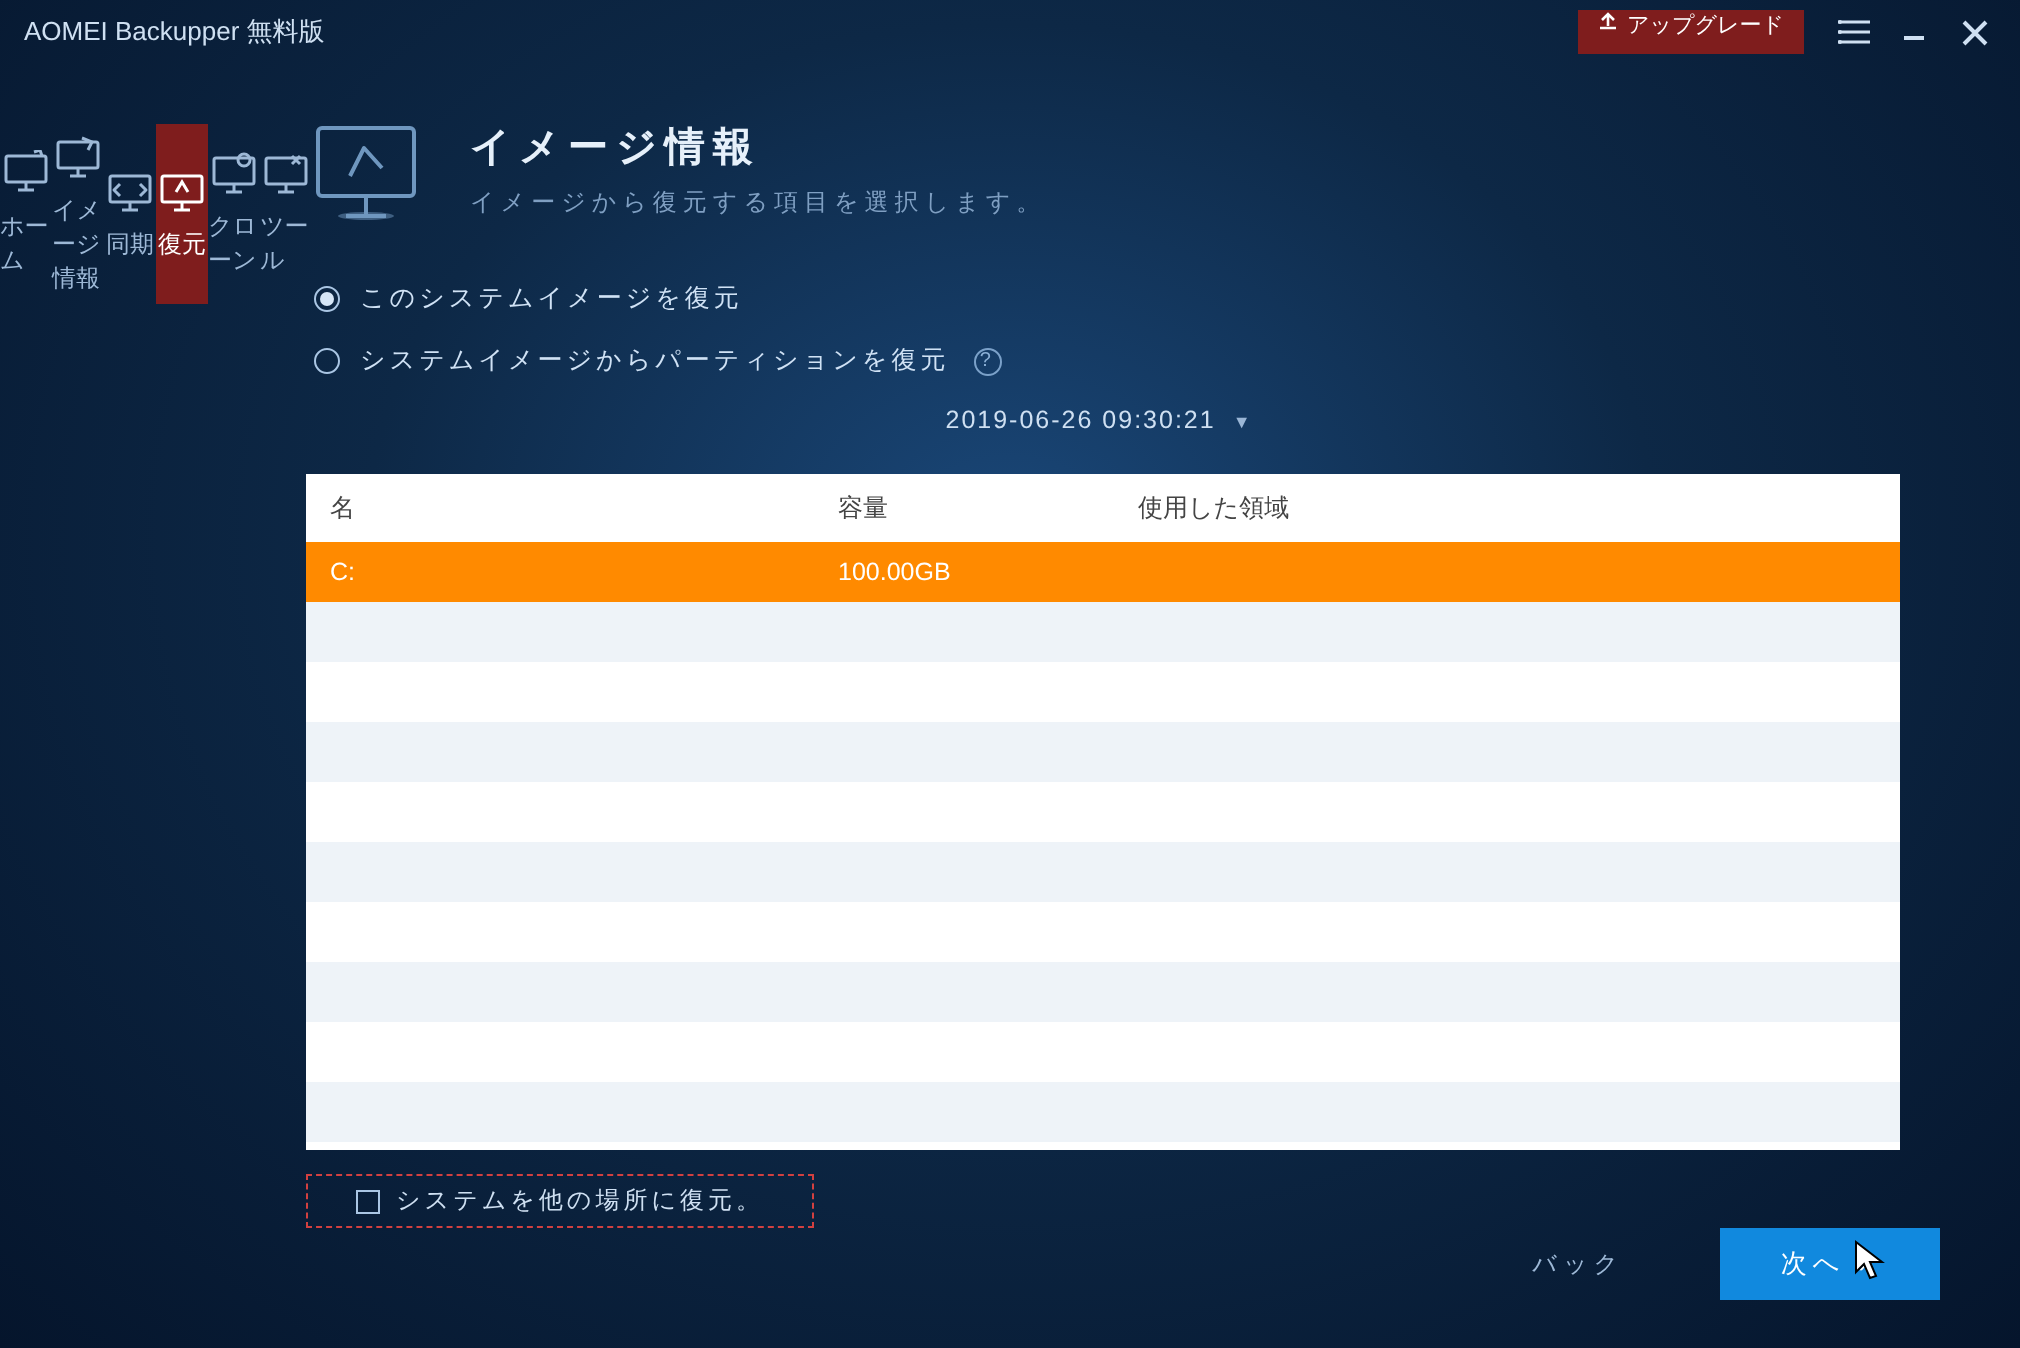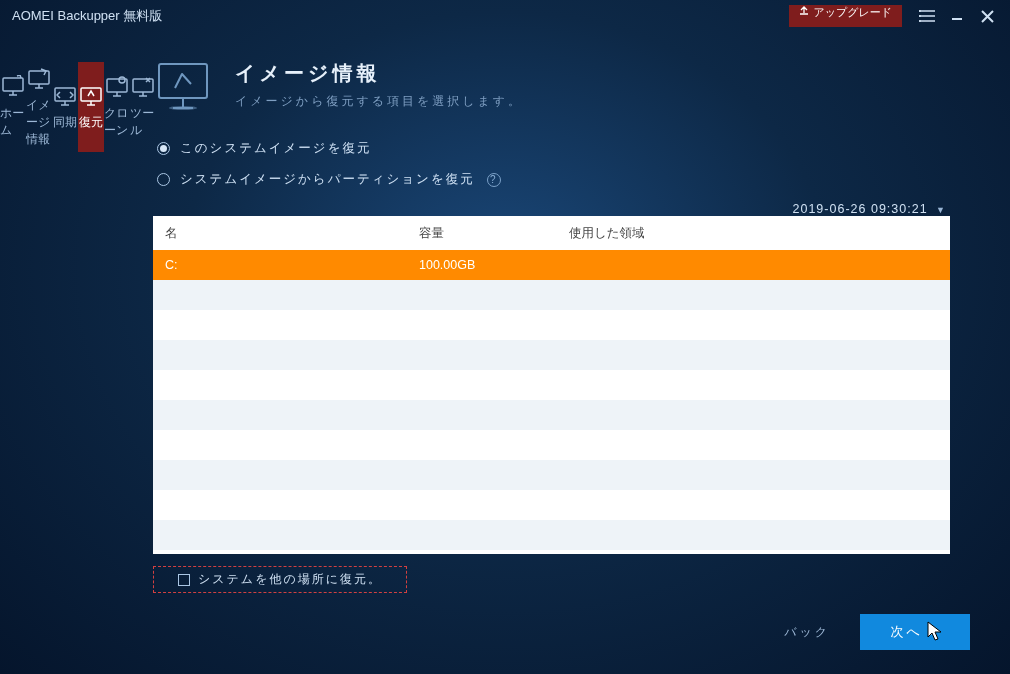--- a/index.html
+++ b/index.html
@@ -18,35 +18,35 @@
 .content{flex:1;padding:28px 60px 20px 34px;position:relative;color:#d4e4f5}
 .hdr{display:flex;gap:22px;align-items:flex-start;margin-bottom:24px}
 .hdr-ico svg{stroke:#6f97bf;fill:none;stroke-width:2}
 .hdr-txt h1{font-size:20px;font-weight:700;color:#e6f0fa;letter-spacing:4px;margin-bottom:6px}
 .hdr-txt p{font-size:12px;color:#7f9fc2;letter-spacing:3px}
 .opts{margin-left:4px;margin-bottom:14px}
 .opt{display:flex;align-items:center;gap:10px;font-size:12.5px;color:#d0e2f5;letter-spacing:2px;margin-bottom:14px;cursor:pointer}
 .radio{width:13px;height:13px;border:1.5px solid #aac6e4;border-radius:50%;display:flex;align-items:center;justify-content:center}
 .radio.checked::after{content:"";width:7px;height:7px;background:#d6e6f7;border-radius:50%}
 .help-ico{width:14px;height:14px;border:1px solid #7ba1c9;border-radius:50%;display:inline-flex;align-items:center;justify-content:center;font-size:10px;color:#8bb0d6;margin-left:2px}
-.ts-row{text-align:right;font-size:12.5px;color:#cfe0f2;margin-bottom:0;padding-right:4px;letter-spacing:1px}
+.ts-row{text-align:center;font-size:12.5px;color:#cfe0f2;margin-bottom:20px;padding-right:4px;letter-spacing:1px}
 .ts-row .chev{font-size:9px;margin-left:4px;color:#9ab6d6}
 .table{background:#fff;width:100%;height:338px;font-size:12.5px;color:#333}
 .table-head{display:flex;height:34px;align-items:center;padding:0 12px;background:#fff;color:#444}
 .col-name{flex:0 0 254px}
 .col-cap{flex:0 0 150px}
 .col-used{flex:1}
 .table-row{display:flex;height:30px;align-items:center;padding:0 12px}
 .table-row.sel{background:#ff8a00;color:#fff}
 .stripes div{height:30px}
 .stripes div:nth-child(odd){background:#eef3f8}
 .stripes div:nth-child(even){background:#fff}
 .chk-row{margin-top:12px;display:inline-flex;align-items:center;gap:8px;font-size:12px;color:#cfe0f2;letter-spacing:2px;border:1.5px dashed #d24040;padding:4px 24px}
 .chk-box{width:12px;height:12px;border:1.5px solid #aac6e4}
-.footer-btns{position:absolute;bottom:24px;right:40px;display:flex;align-items:center;gap:30px}
+.footer-btns{position:absolute;bottom:24px;right:40px;display:flex;align-items:center;gap:48px}
 .back-link{font-size:12px;color:#9db8d6;letter-spacing:3px;cursor:pointer}
 .next-btn{background:#1189de;color:#fff;font-size:13px;letter-spacing:3px;width:110px;height:36px;display:flex;align-items:center;justify-content:center;cursor:pointer}
 .cursor{position:absolute;right:66px;bottom:28px;pointer-events:none}
 .cursor svg{width:18px;height:22px}
 </style>
 </head>
 <body>
 
 <div class="titlebar">
   <span class="titlebar-title">AOMEI Backupper 無料版</span>

